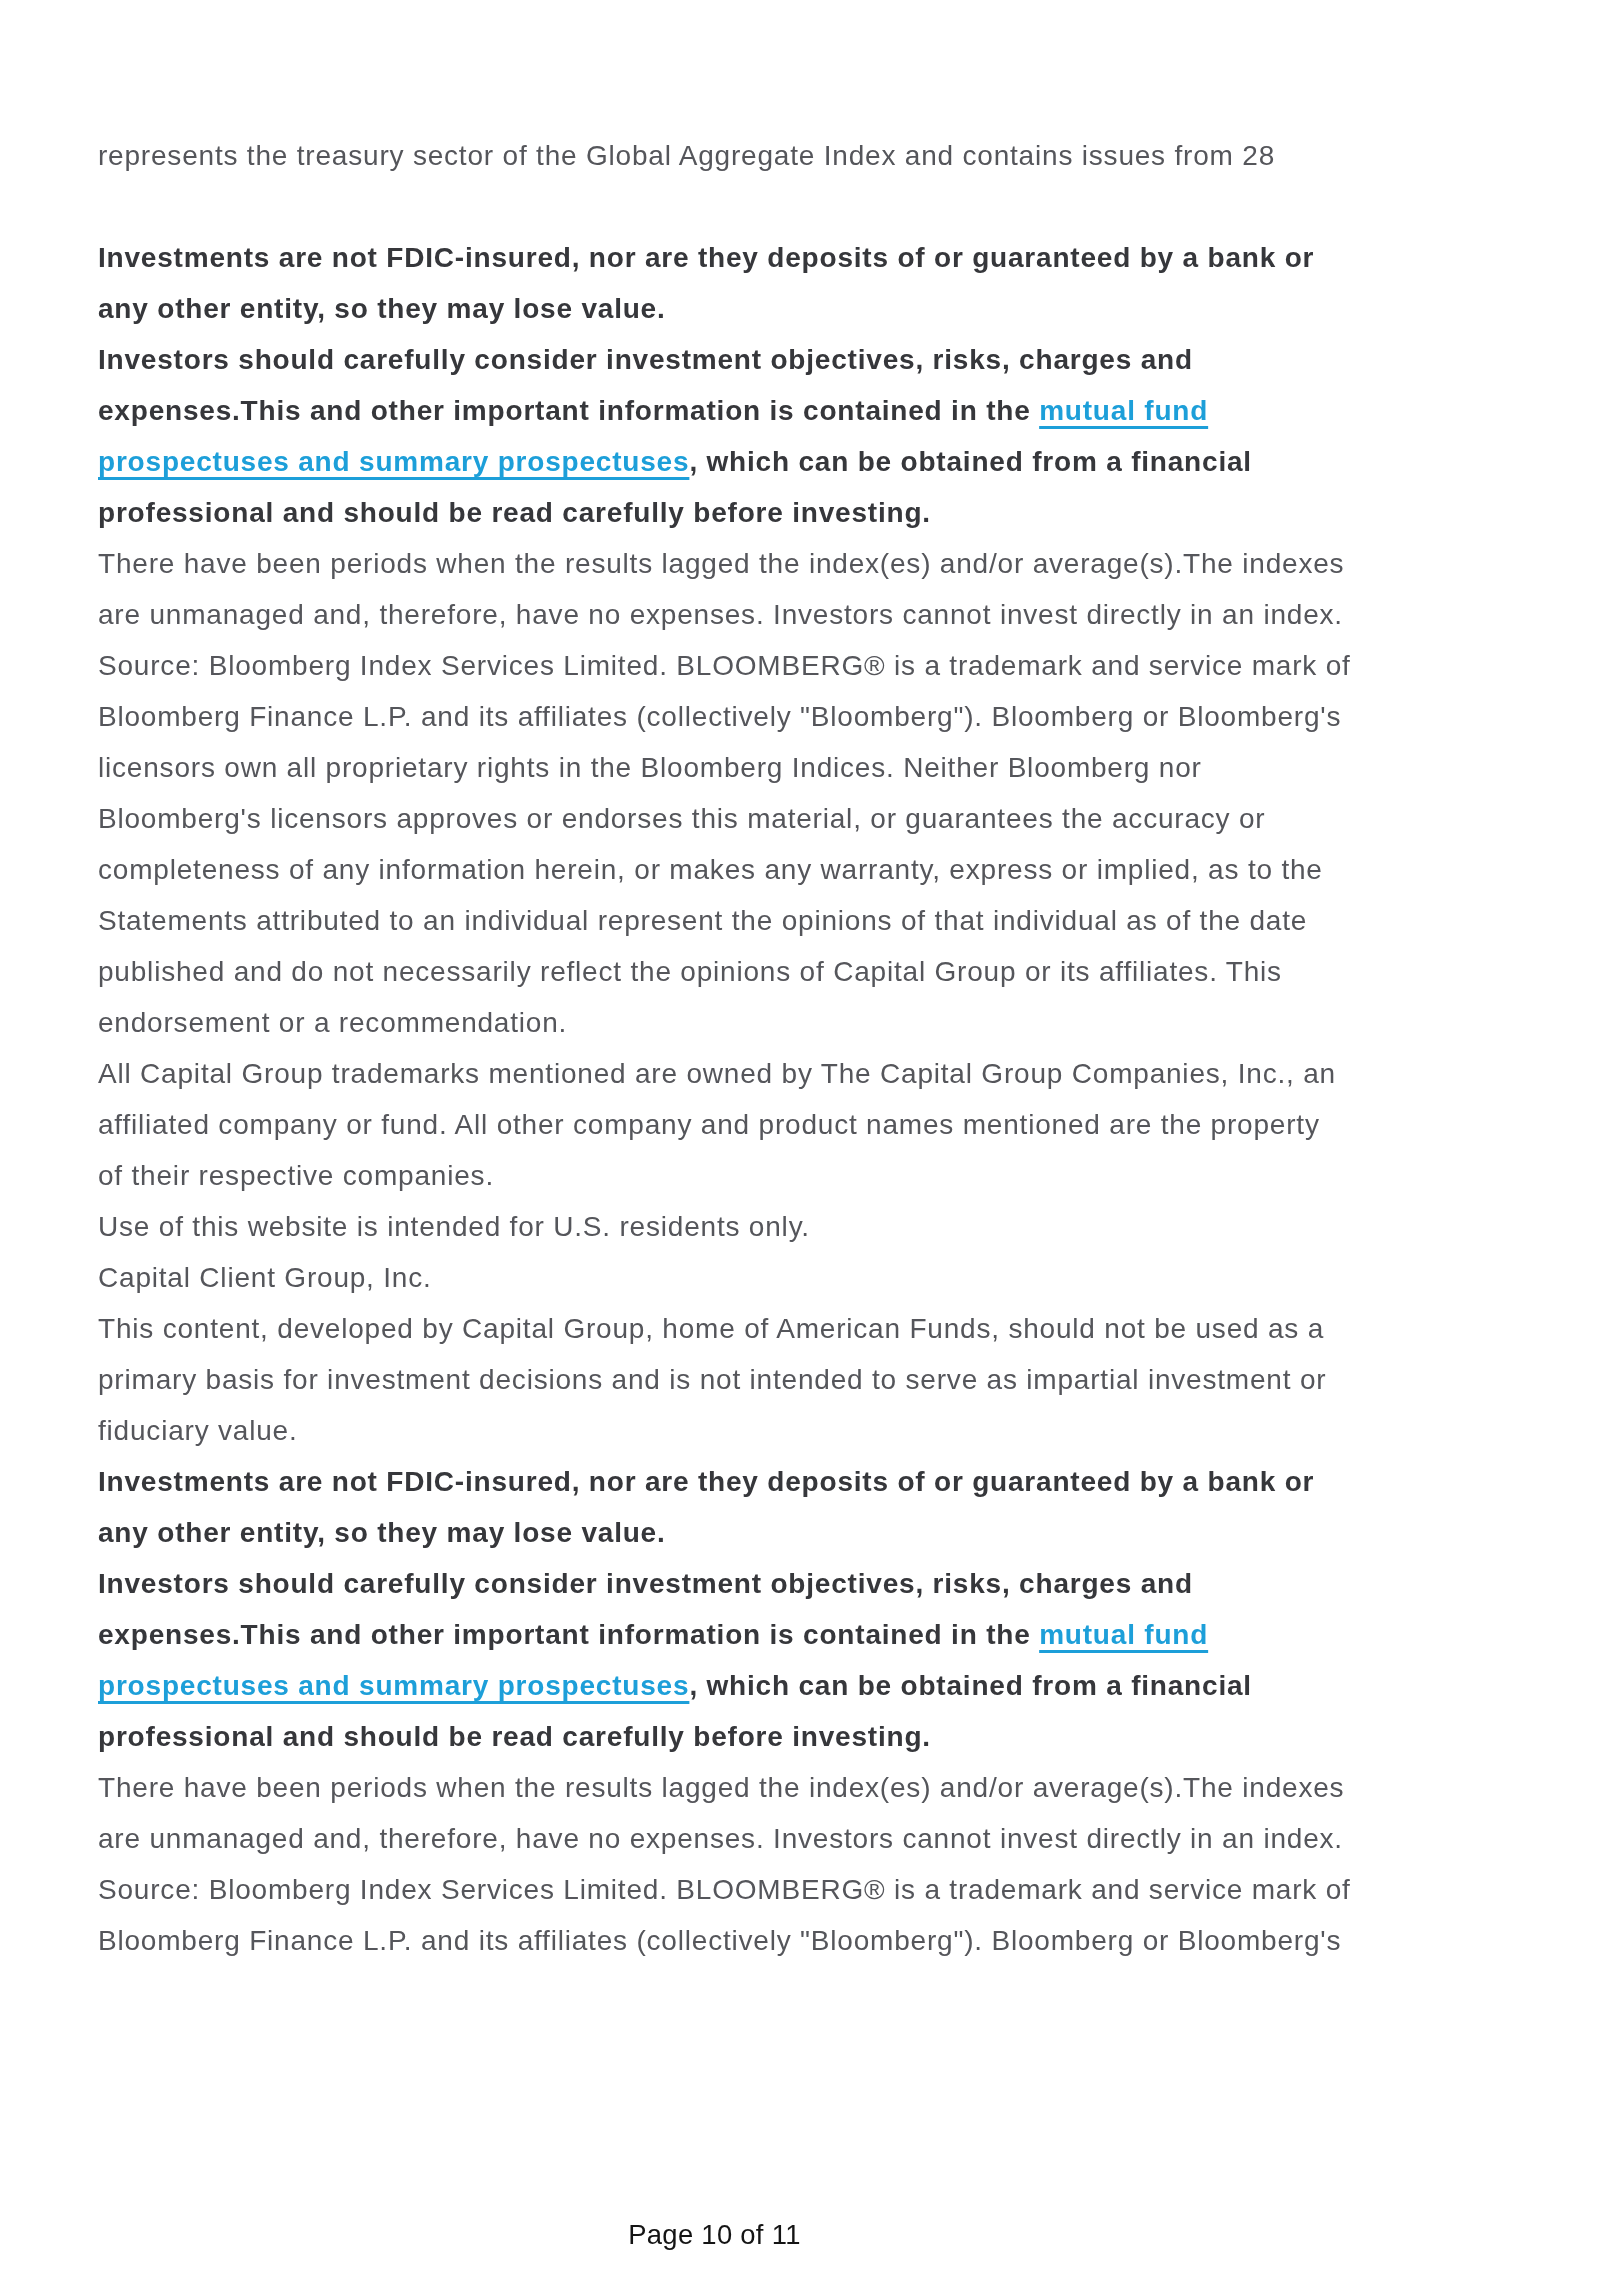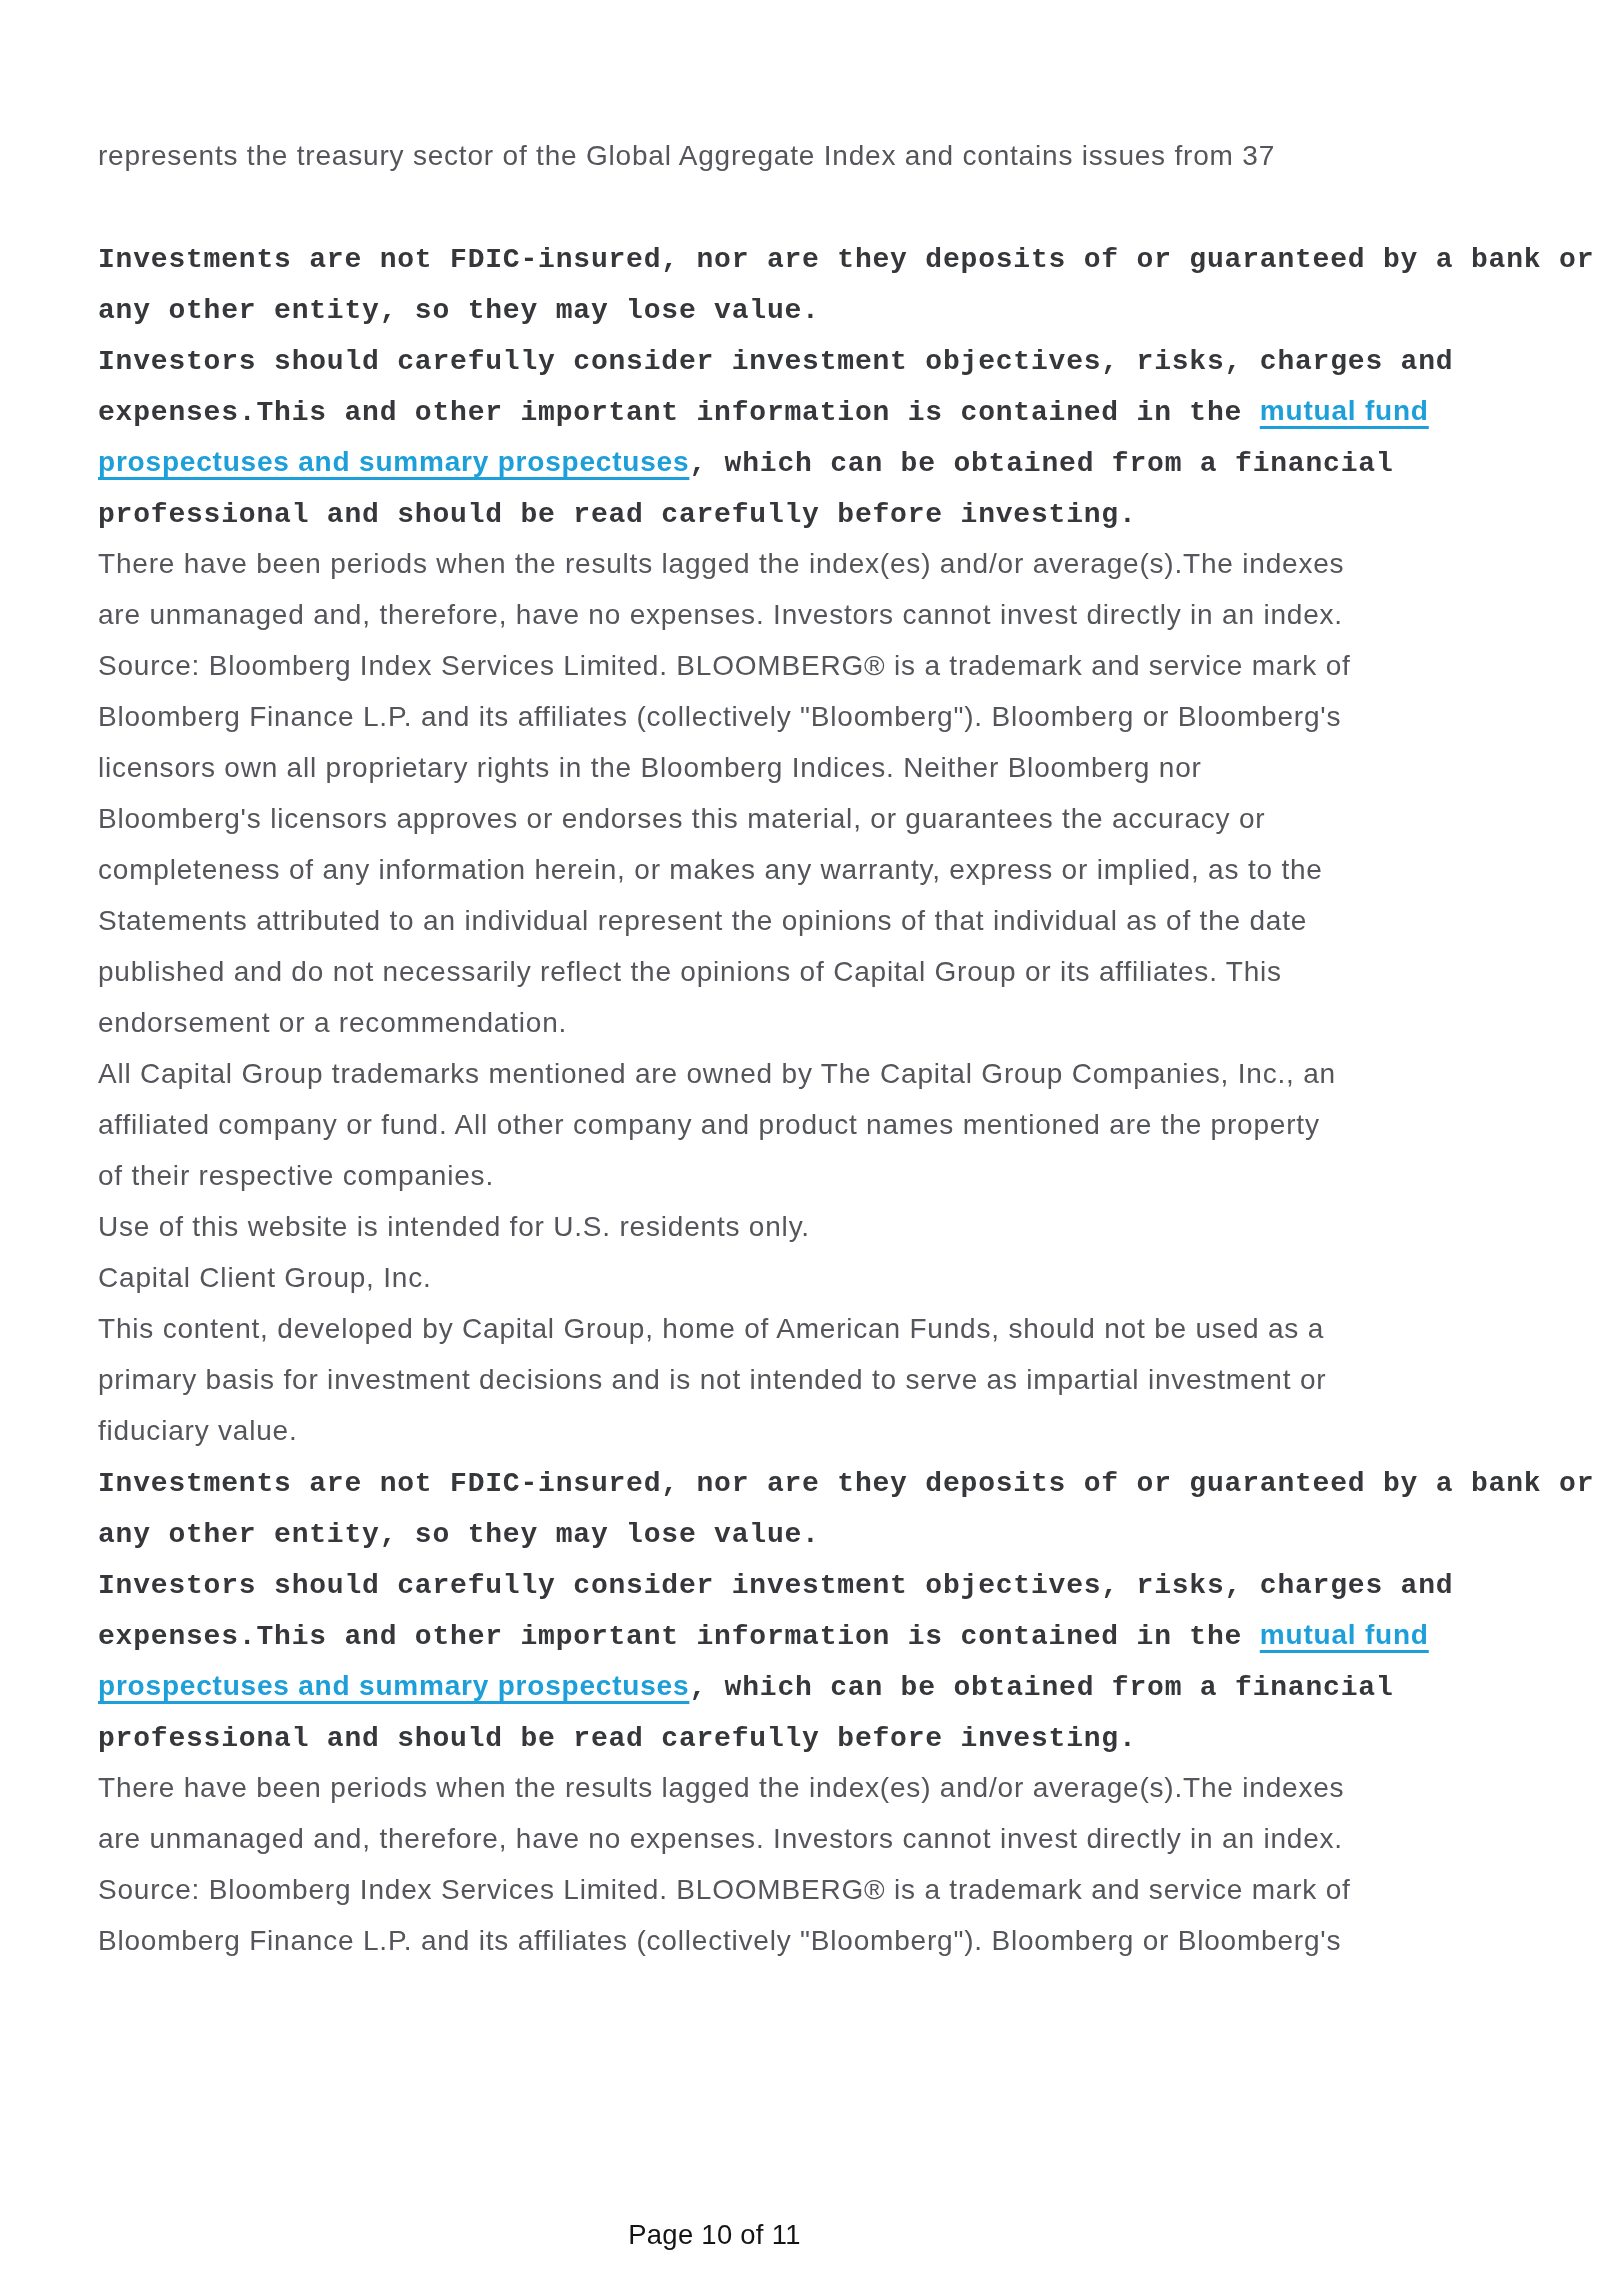--- a/index.html
+++ b/index.html
@@ -31,21 +31,20 @@
   .line.blank {
     height: 51px;
   }
   .seg.regular {
     color: var(--body-text, #55565b);
     font-weight: 400;
   }
   .seg.bold {
     color: var(--bold-text, #36373b);
     font-weight: 700;
-    font-family: Liberation Mono, monospace;
   }
   a.seg.link {
     color: var(--link-blue, #1d9fd9);
     font-weight: 700;
     text-decoration-thickness: 2.9px;
     text-underline-offset: 5.9px;
     cursor: pointer;
     text-align: center;
   }
   #footer {
@@ -59,21 +58,21 @@
     color: var(--footer-text, #141414);
     letter-spacing: 0.3px;
     margin-left: 7px;
   }
 </style>
 </head>
 <body>
 
 <div id="page">
   <div id="doc-lines">
-      <div class="line"><span class="seg regular">represents the treasury sector of the Global Aggregate Index and contains issues from 37</span></div>
+      <div class="line"><span class="seg regular">represents the treasury sector of the Global Aggregate Index and contains issues from 28</span></div>
       <div class="line blank"></div>
       <div class="line"><span class="seg bold">Investments are not FDIC-insured, nor are they deposits of or guaranteed by a bank or</span></div>
       <div class="line"><span class="seg bold">any other entity, so they may lose value.</span></div>
       <div class="line"><span class="seg bold">Investors should carefully consider investment objectives, risks, charges and</span></div>
       <div class="line"><span class="seg bold">expenses.This and other important information is contained in the </span><a href="#" class="seg link">mutual fund</a></div>
       <div class="line"><a href="#" class="seg link">prospectuses and summary prospectuses</a><span class="seg bold">, which can be obtained from a financial</span></div>
       <div class="line"><span class="seg bold">professional and should be read carefully before investing.</span></div>
       <div class="line"><span class="seg regular">There have been periods when the results lagged the index(es) and/or average(s).The indexes</span></div>
       <div class="line"><span class="seg regular">are unmanaged and, therefore, have no expenses. Investors cannot invest directly in an index.</span></div>
       <div class="line"><span class="seg regular">Source: Bloomberg Index Services Limited. BLOOMBERG® is a trademark and service mark of</span></div>

